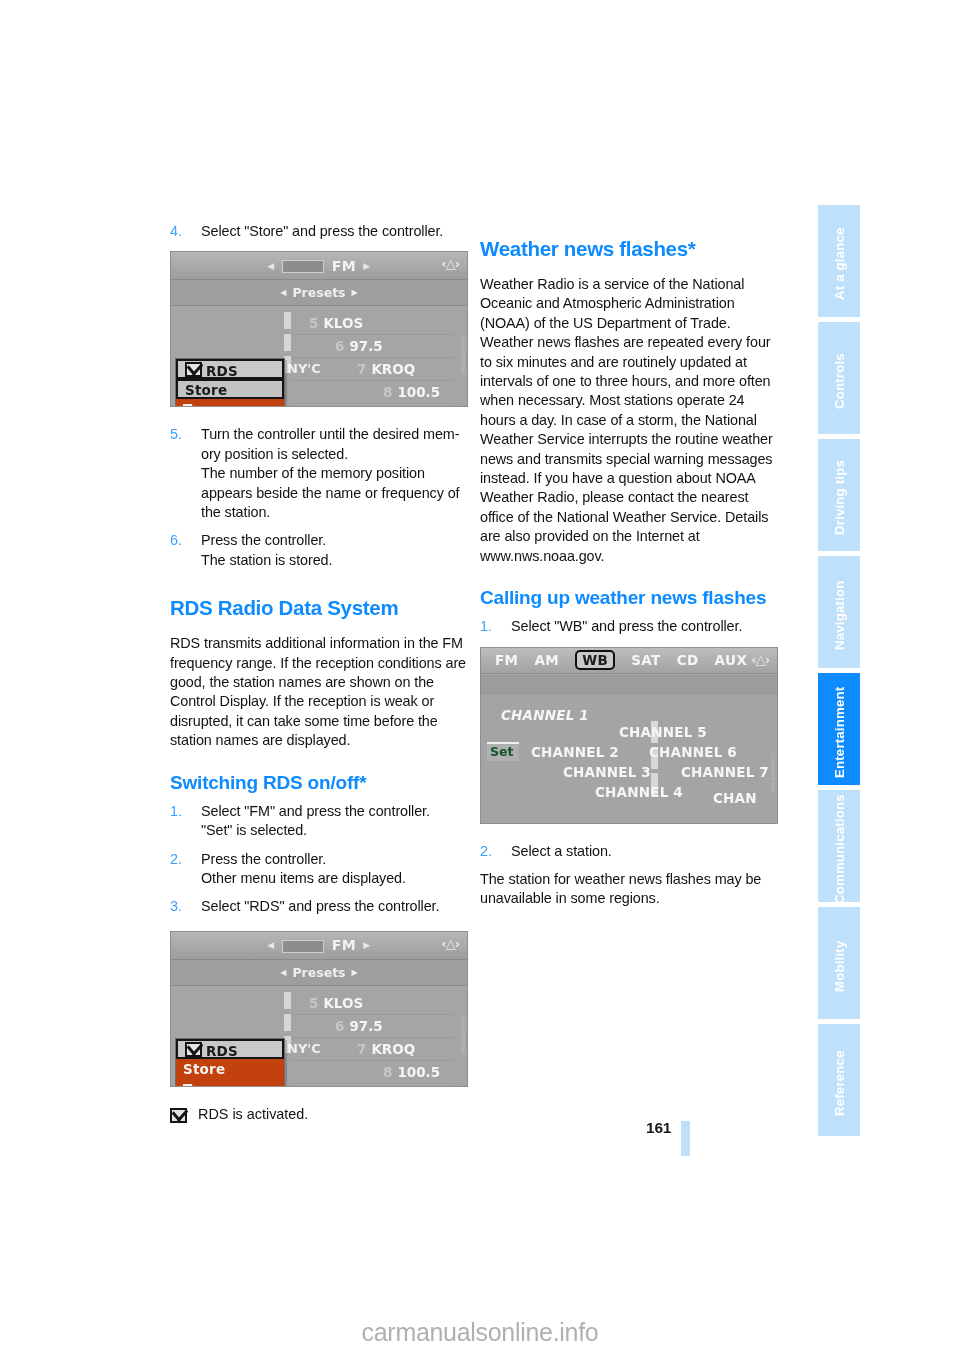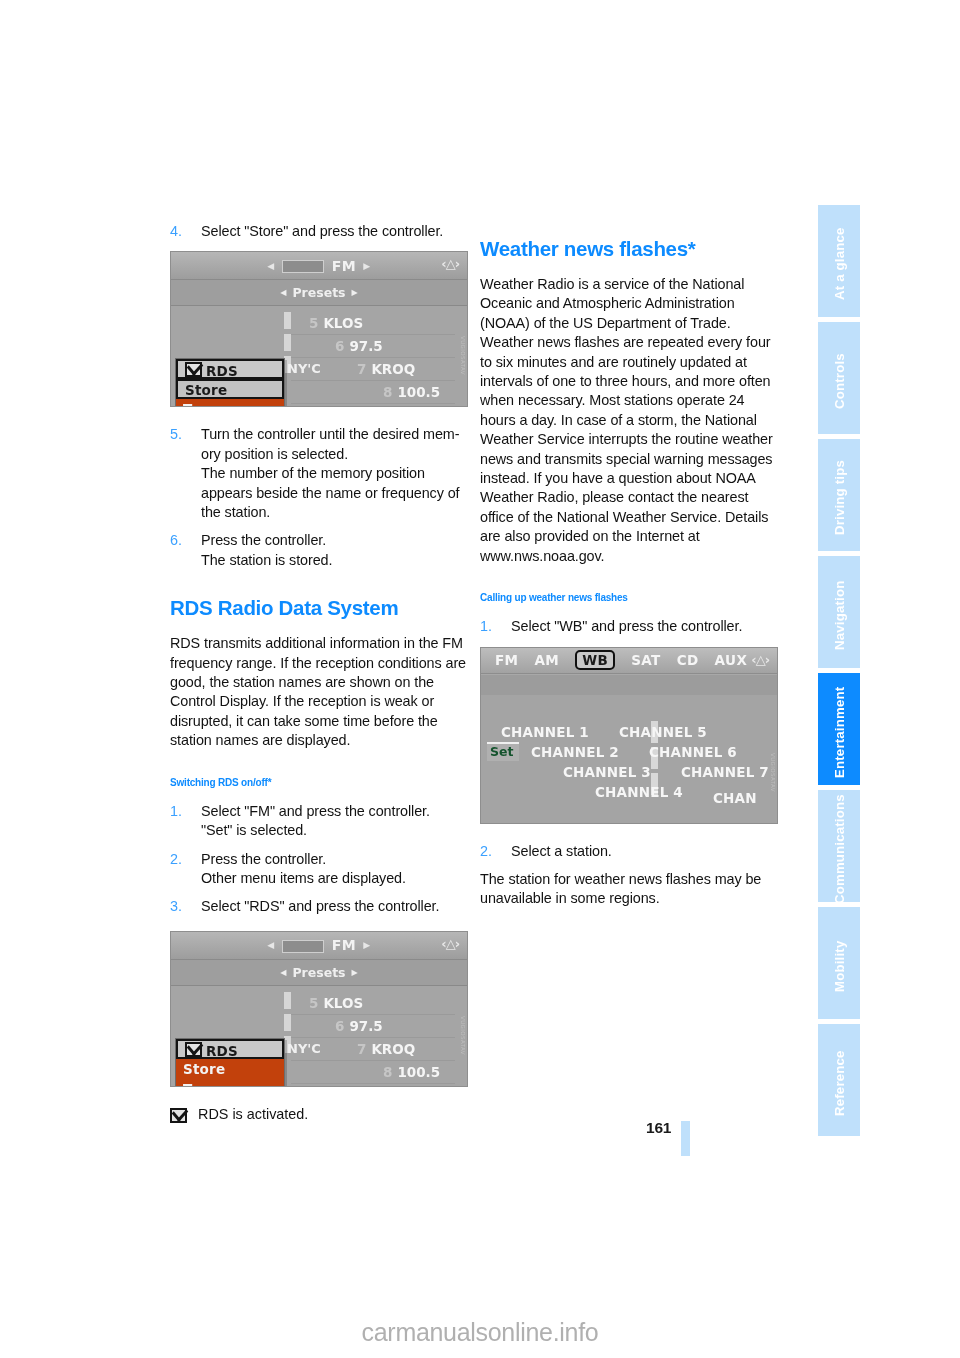--- a/index.html
+++ b/index.html
@@ -48,21 +48,21 @@
     font-size: 20.5px;
     font-weight: bold;
     line-height: 24px;
     letter-spacing: -0.3px;
     margin: 26px 0 14px 0;
   }
   h2.section-title.first { margin-top: 15px; }
 
   h3.sub-title {
     color: #0d8bff;
-    font-size: 10px;
+    font-size: 19px;
     font-weight: bold;
     line-height: 20px;
     letter-spacing: -0.2px;
     margin: 22px 0 9px 0;
   }
   .step {
     position: relative;
     padding-left: 31px;
     font-size: 14.4px;
     line-height: 19.4px;
@@ -585,21 +585,21 @@
         <span>AUX</span>
         <span class="lcd-home">‹△›</span>
       </div>
       <div class="wb-blank"></div>
       <div class="wb-body">
         <div class="wb-set">Set</div>
         <div class="wb-scroll" style="top:26px;height:22px;"></div>
         <div class="wb-scroll" style="top:52px;height:22px;"></div>
         <div class="wb-scroll" style="top:78px;height:22px;"></div>
 
-        <div class="ch" style="left:20px;  top:29px;"><span>CHANNEL 1</span></div>
+        <div class="ch" style="left:20px;  top:12px;font-style:italic;"><span>CHANNEL 1</span></div>
         <div class="ch" style="left:50px;  top:49px;"><span>CHANNEL 2</span></div>
         <div class="ch" style="left:82px;  top:69px;"><span>CHANNEL 3</span></div>
         <div class="ch" style="left:114px; top:89px;"><span>CHANNEL 4</span></div>
 
         <div class="ch" style="left:138px; top:29px;"><span>CHANNEL 5</span></div>
         <div class="ch" style="left:168px; top:49px;"><span>CHANNEL 6</span></div>
         <div class="ch" style="left:200px; top:69px;"><span>CHANNEL 7</span></div>
         <div class="ch" style="left:232px; top:95px;"><span>CHAN</span></div>
       </div>
       <div class="code">VUGIOSATAV</div>

